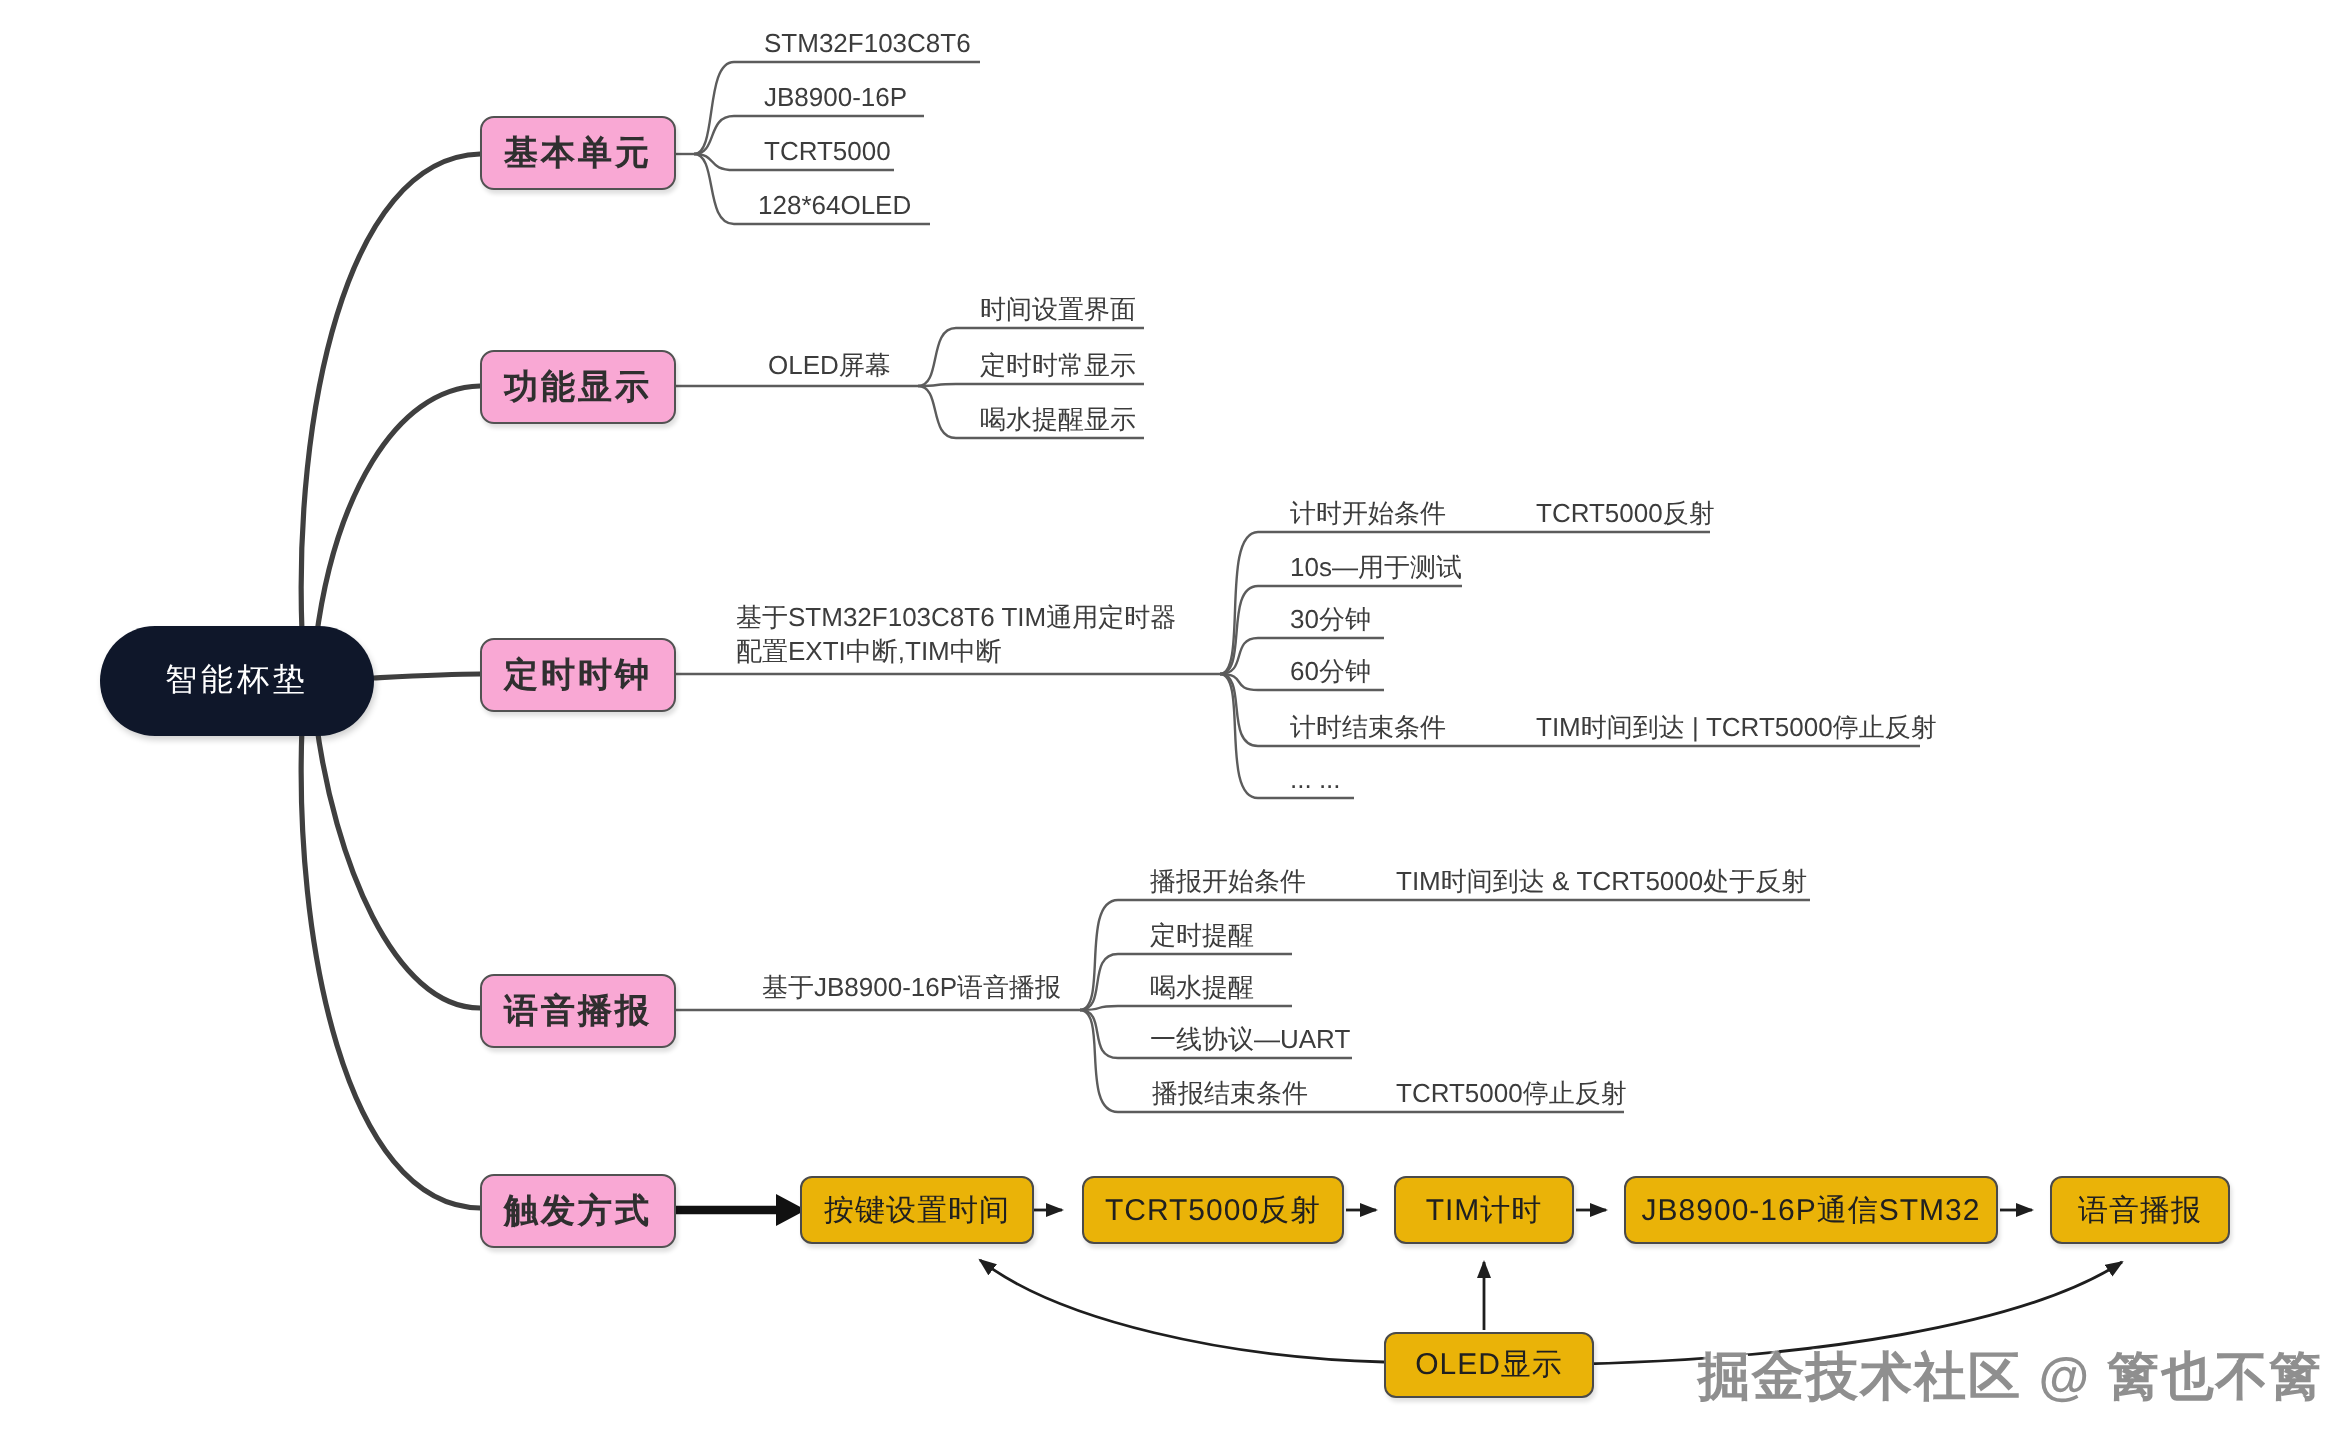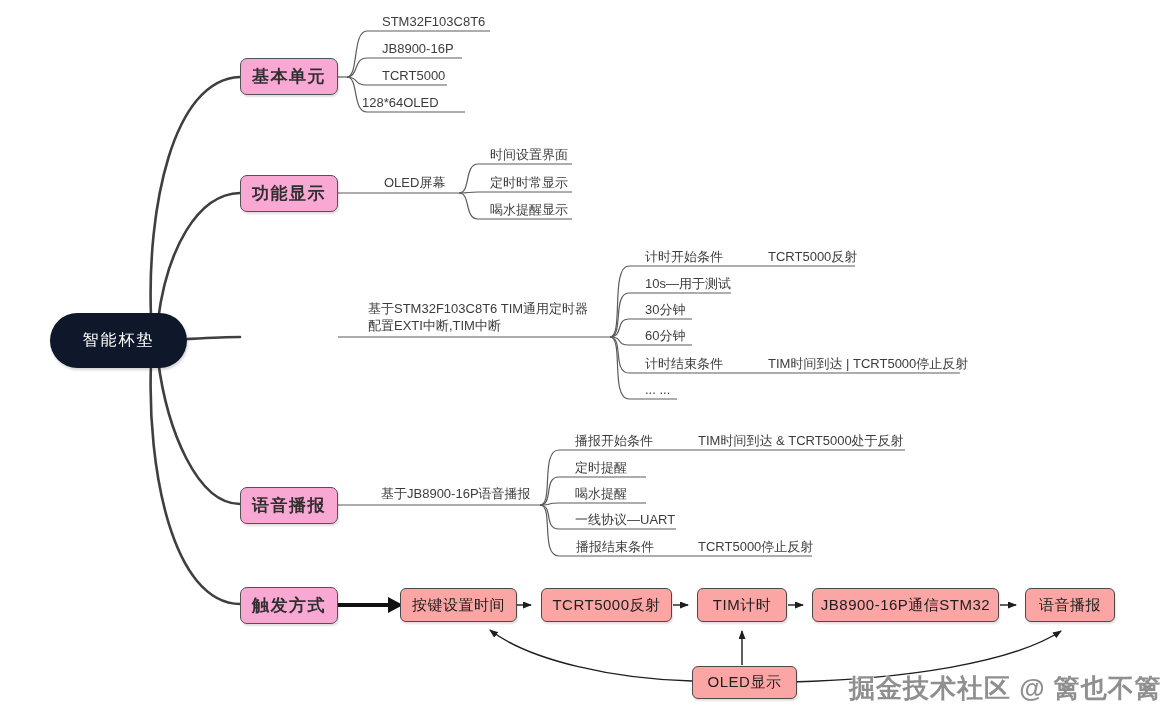--- a/index.html
+++ b/index.html
@@ -16,21 +16,21 @@
     box-shadow:1px 2px 3px rgba(0,0,0,.18);
   }
   .branch-node{
     position:absolute;left:240px;width:98px;height:37px;
     background:#f9a8d4;border:1.6px solid #525252;border-radius:7px;
     font-size:17px;font-weight:bold;color:#2f2f2f;letter-spacing:1.5px;
     display:flex;align-items:center;justify-content:center;
     box-shadow:1px 2px 2px rgba(0,0,0,.13);box-sizing:border-box;
   }
   .flow-node{
-    position:absolute;height:34px;background:#fca5a5;
+    position:absolute;height:34px;background:#eab308;
     border:1.5px solid #4a4a4a;border-radius:6px;
     font-size:15px;color:#202020;letter-spacing:.5px;
     display:flex;align-items:center;justify-content:center;
     box-shadow:1px 2px 2px rgba(0,0,0,.12);box-sizing:border-box;
   }
   .leaf,.edge-label,.leaf-annotation{
     position:absolute;font-size:13px;color:#3c3c3c;white-space:nowrap;line-height:16px;
   }
   .timer-edge-label{
     position:absolute;left:368px;top:300px;width:260px;text-align:left;
@@ -107,27 +107,28 @@
       <path d="M742,665 V631" marker-end="url(#arrow-s)"></path>
       <path d="M692,681 C615,679 530,661 490,630" marker-end="url(#arrow-s)"></path>
       <path d="M791,682 C905,679 1012,663 1061,631" marker-end="url(#arrow-s)"></path>
     </g>
   </svg>
 
   <div class="root-node">智能杯垫</div>
 
   <div class="branch-node" style="top:58px">基本单元</div>
   <div class="branch-node" style="top:175px">功能显示</div>
+  <div class="branch-node" style="top:319px">定时时钟</div>
   <div class="branch-node" style="top:487px">语音播报</div>
   <div class="branch-node" style="top:587px">触发方式</div>
 
   <div class="leaf" style="left:382px;top:14px">STM32F103C8T6</div>
   <div class="leaf" style="left:382px;top:41px">JB8900-16P</div>
   <div class="leaf" style="left:382px;top:68px">TCRT5000</div>
-  <div class="leaf" style="left:362px;top:95px">128*64OLED</div>
+  <div class="leaf" style="left:379px;top:95px">128*64OLED</div>
 
   <div class="edge-label" style="left:384px;top:175px">OLED屏幕</div>
   <div class="leaf" style="left:490px;top:147px">时间设置界面</div>
   <div class="leaf" style="left:490px;top:175px">定时时常显示</div>
   <div class="leaf" style="left:490px;top:202px">喝水提醒显示</div>
 
   <div class="timer-edge-label">
     <div>基于STM32F103C8T6  TIM通用定时器</div>
     <div>配置EXTI中断,TIM中断</div>
   </div>

